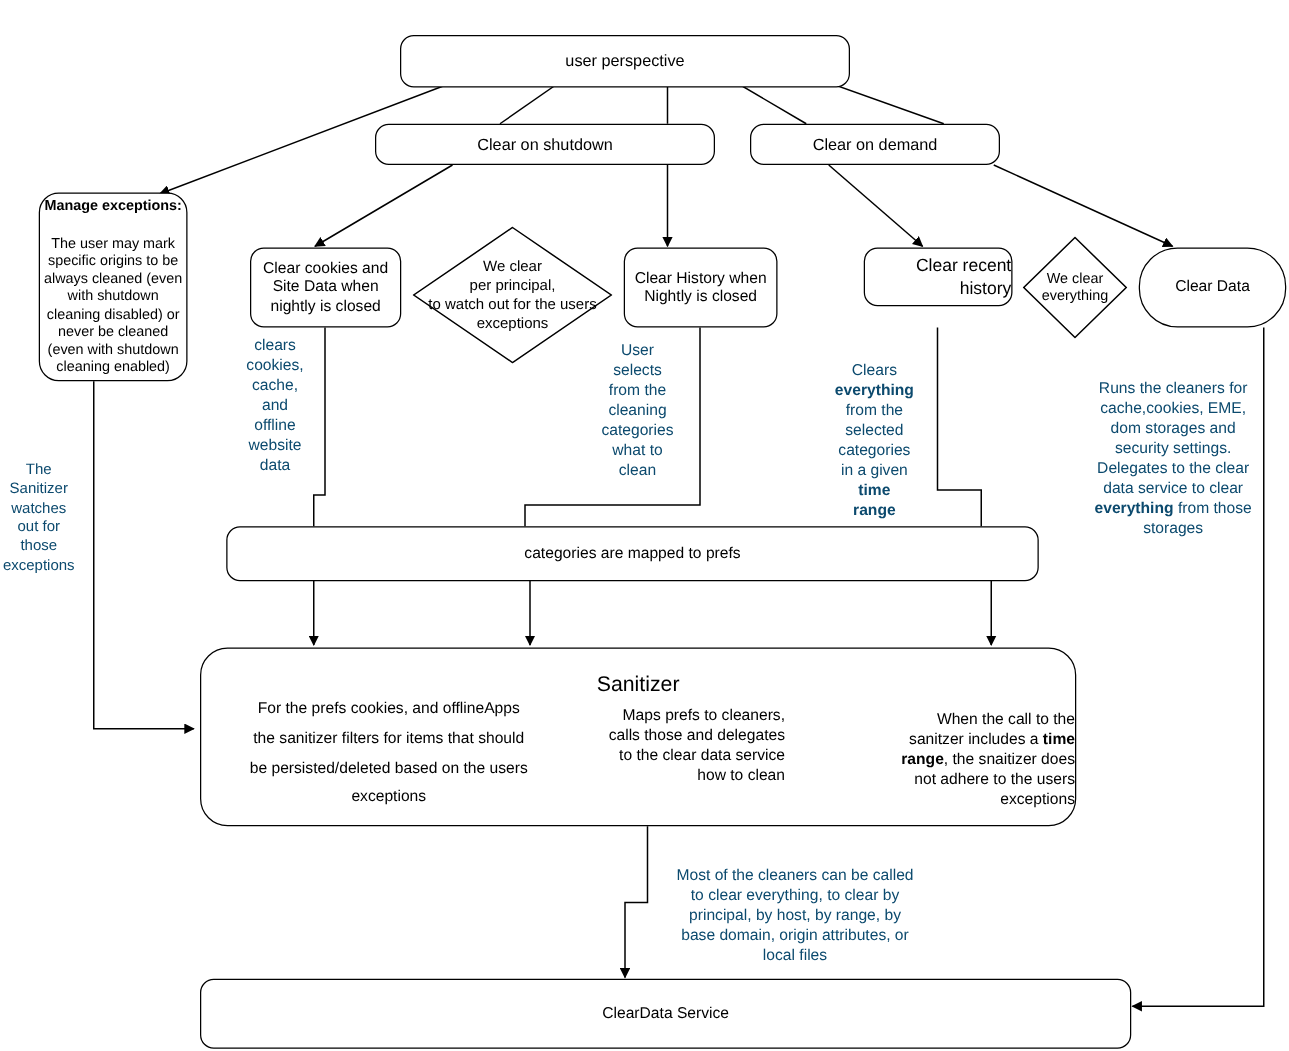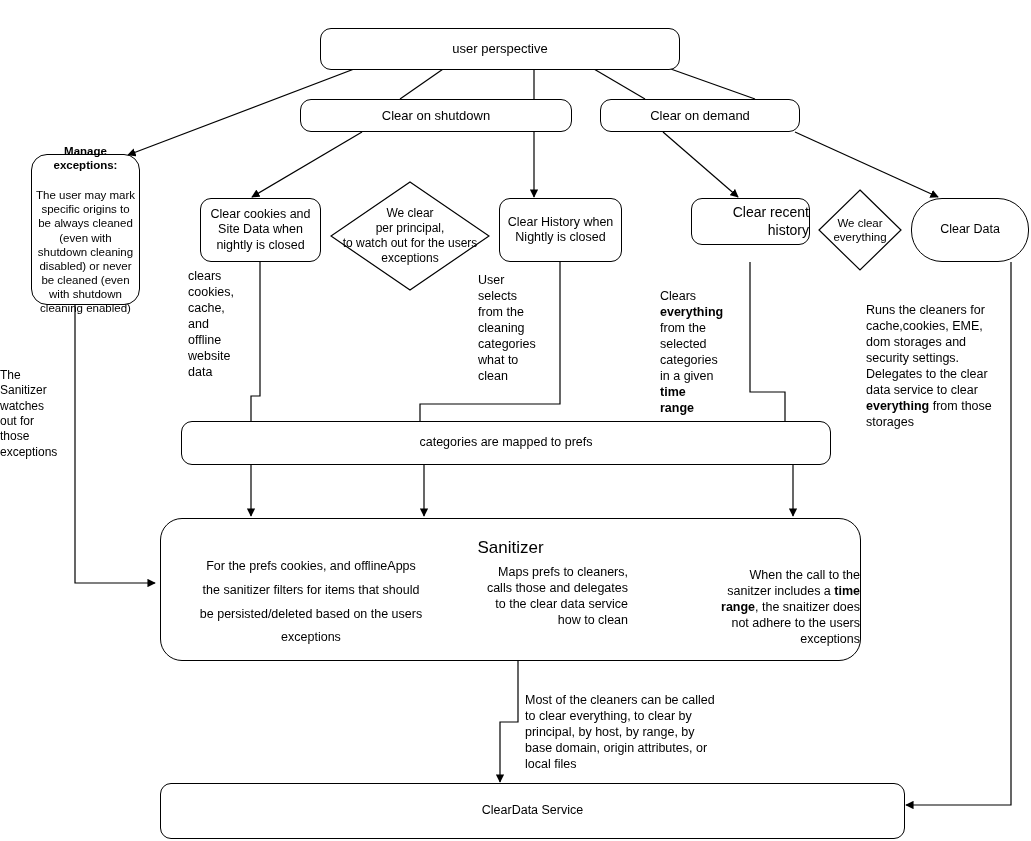--- a/index.html
+++ b/index.html
@@ -32,24 +32,24 @@
     display: flex;
     align-items: center;
     justify-content: center;
     text-align: center;
     line-height: 1.22;
     white-space: pre-line;
   }
   .rounded { border-radius: 11px; }
   .note {
     position: absolute;
-    text-align: left;
+    text-align: center;
     line-height: 1.28;
     white-space: pre-line;
-    color: #000000;
+    color: #0c4a6e;
   }
   .diamond-wrap {
     position: absolute;
   }
   .diamond-wrap svg {
     position: absolute;
     left: 0;
     top: 0;
   }
   .diamond-label {
@@ -140,21 +140,21 @@
   </div>
 
   <div class="node rounded" style="left:300px; top:99px; width:272px; height:33px; font-size:13px;">
     <span>Clear on shutdown</span>
   </div>
 
   <div class="node rounded" style="left:600px; top:99px; width:200px; height:33px; font-size:13px;">
     <span>Clear on demand</span>
   </div>
 
-  <div class="node" style="left:31px; top:154px; width:109px; height:151px; border-radius:16px; font-size:11.5px; flex-direction:column; padding:3px 2px;">
+  <div class="node" style="left:31px; top:154px; width:119px; height:151px; border-radius:16px; font-size:11.5px; flex-direction:column; padding:3px 2px;">
     <span style="font-weight:bold;">Manage exceptions:</span>
     <span style="white-space:normal;margin-top:16px;">The user may mark specific origins to be always cleaned (even with shutdown cleaning disabled) or never be cleaned (even with shutdown cleaning enabled)</span>
   </div>
 
   <div class="node rounded" style="left:200px; top:198px; width:121px; height:64px; font-size:12.5px;">
     <span>Clear cookies and
 Site Data when
 nightly is closed</span>
   </div>
 

